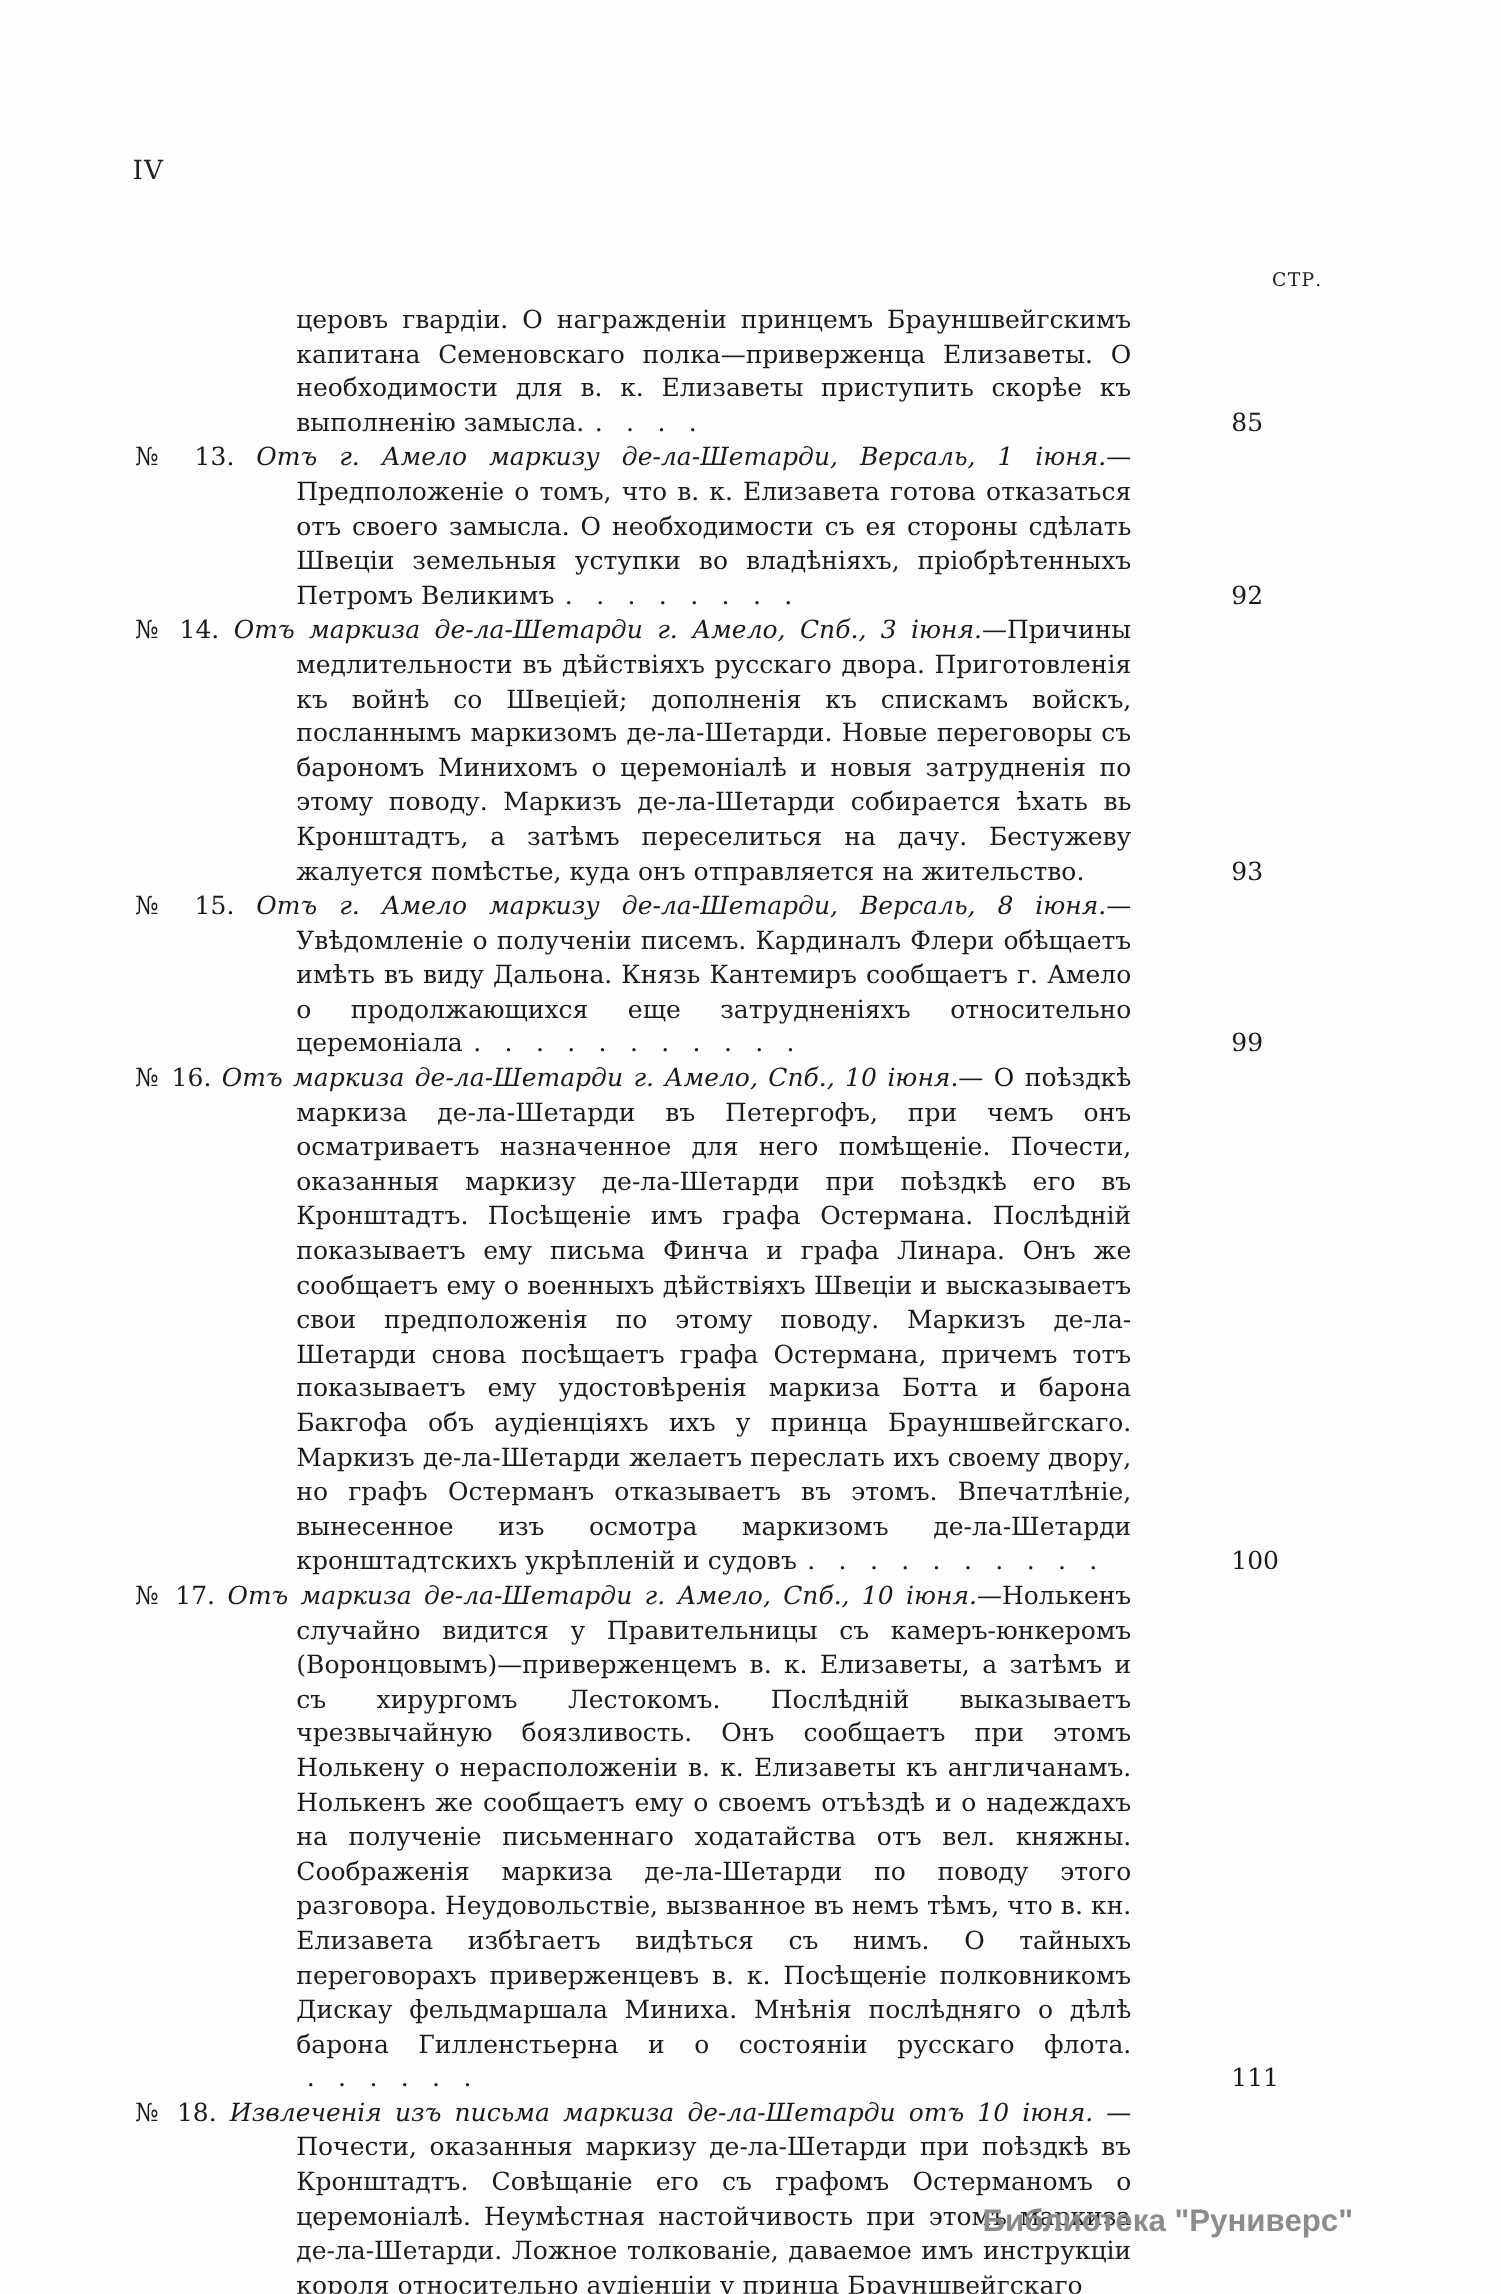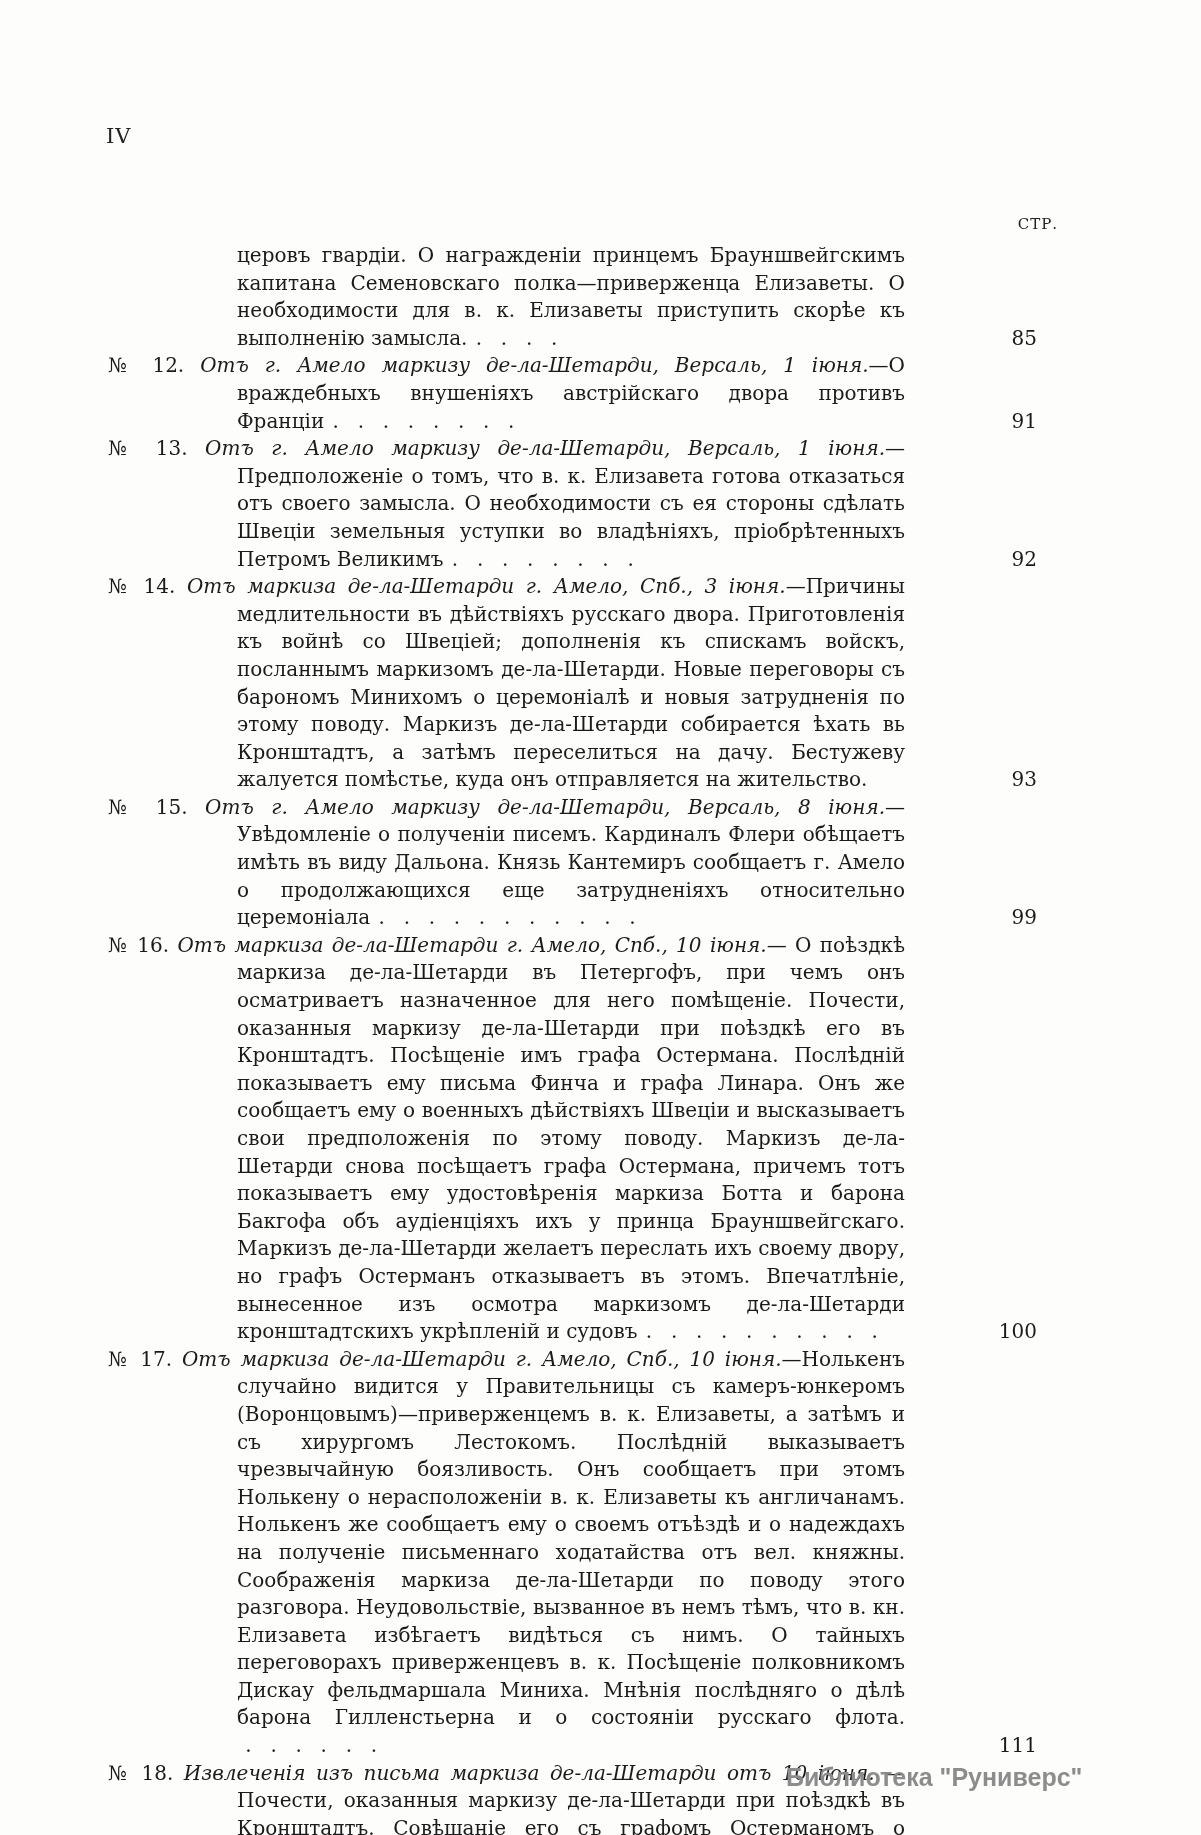--- a/index.html
+++ b/index.html
@@ -23,41 +23,40 @@
   .toc-entry{
     position:relative;margin:0;
     padding-left:129px;padding-right:150px;
     text-indent:-129px;
   }
   .toc-entry.no-num{text-indent:0;}
   .entry-num{display:inline;}
   .entry-title{font-style:italic;}
   .entry-dots{letter-spacing:2px;white-space:pre;}
   .entry-page{
-    position:absolute;right:18px;bottom:0;width:70px;
-    text-align:right;text-indent:0;font-style:normal;
+    position:absolute;right:0;bottom:0;width:70px;
+    text-align:left;text-indent:0;font-style:normal;
   }
   .watermark{
     position:absolute;left:786px;top:1763px;
     font-family:"Liberation Sans", sans-serif;
     font-size:25px;font-weight:bold;color:#8c8c8c;
     white-space:nowrap;
   }
 </style>
 </head>
 <body>
 
 <div class="folio">IV</div>
 <div class="col-header">СТР.</div>
 
 <div class="toc">
 
   <p class="toc-entry no-num"><span class="entry-num"></span><span class="entry-title"></span><span class="entry-text">церовъ гвардіи. О награжденіи принцемъ Брауншвейгскимъ капитана Семеновскаго полка—приверженца Елизаветы. О необходимости для в. к. Елизаветы приступить скорѣе къ выполненію замысла.</span><span class="entry-dots"> .  .  .  .</span><span class="entry-page">85</span></p>
 
-  <p class="toc-entry"><span class="entry-num">№ 12.</span> <span class="entry-title">Отъ г. Амело маркизу де-ла-Шетарди, Версаль, 1 іюня.</span><span class="entry-text">—О враждебныхъ внушеніяхъ австрійскаго двора противъ Франціи</span><span class="entry-dots"> .  .  .  .  .  .  .  .</span><span class="entry-page">91</span></p>
 
   <p class="toc-entry"><span class="entry-num">№ 13.</span> <span class="entry-title">Отъ г. Амело маркизу де-ла-Шетарди, Версаль, 1 іюня.</span><span class="entry-text">—Предположеніе о томъ, что в. к. Елизавета готова отказаться отъ своего замысла. О необходимости съ ея стороны сдѣлать Швеціи земельныя уступки во владѣніяхъ, пріобрѣтенныхъ Петромъ Великимъ</span><span class="entry-dots"> .  .  .  .  .  .  .  .</span><span class="entry-page">92</span></p>
 
   <p class="toc-entry"><span class="entry-num">№ 14.</span> <span class="entry-title">Отъ маркиза де-ла-Шетарди г. Амело, Спб., 3 іюня.</span><span class="entry-text">—Причины медлительности въ дѣйствіяхъ русскаго двора. Приготовленія къ войнѣ со Швеціей; дополненія къ спискамъ войскъ, посланнымъ маркизомъ де-ла-Шетарди. Новые переговоры съ барономъ Минихомъ о церемоніалѣ и новыя затрудненія по этому поводу. Маркизъ де-ла-Шетарди собирается ѣхать вь Кронштадтъ, а затѣмъ переселиться на дачу. Бестужеву жалуется помѣстье, куда онъ отправляется на жительство.</span><span class="entry-dots"></span><span class="entry-page">93</span></p>
 
   <p class="toc-entry"><span class="entry-num">№ 15.</span> <span class="entry-title">Отъ г. Амело маркизу де-ла-Шетарди, Версаль, 8 іюня.</span><span class="entry-text">—Увѣдомленіе о полученіи писемъ. Кардиналъ Флери обѣщаетъ имѣть въ виду Дальона. Князь Кантемиръ сообщаетъ г. Амело о продолжающихся еще затрудненіяхъ относительно церемоніала</span><span class="entry-dots"> .  .  .  .  .  .  .  .  .  .  .</span><span class="entry-page">99</span></p>
 
   <p class="toc-entry"><span class="entry-num">№ 16.</span> <span class="entry-title">Отъ маркиза де-ла-Шетарди г. Амело, Спб., 10 іюня.</span><span class="entry-text">— О поѣздкѣ маркиза де-ла-Шетарди въ Петергофъ, при чемъ онъ осматриваетъ назначенное для него помѣщеніе. Почести, оказанныя маркизу де-ла-Шетарди при поѣздкѣ его въ Кронштадтъ. Посѣщеніе имъ графа Остермана. Послѣдній показываетъ ему письма Финча и графа Линара. Онъ же сообщаетъ ему о военныхъ дѣйствіяхъ Швеціи и высказываетъ свои предположенія по этому поводу. Маркизъ де-ла-Шетарди снова посѣщаетъ графа Остермана, причемъ тотъ показываетъ ему удостовѣренія маркиза Ботта и барона Бакгофа объ аудіенціяхъ ихъ у принца Брауншвейгскаго. Маркизъ де-ла-Шетарди желаетъ переслать ихъ своему двору, но графъ Остерманъ отказываетъ въ этомъ. Впечатлѣніе, вынесенное изъ осмотра маркизомъ де-ла-Шетарди кронштадтскихъ укрѣпленій и судовъ</span><span class="entry-dots"> .  .  .  .  .  .  .  .  .  .</span><span class="entry-page">100</span></p>
 
   <p class="toc-entry"><span class="entry-num">№ 17.</span> <span class="entry-title">Отъ маркиза де-ла-Шетарди г. Амело, Спб., 10 іюня.</span><span class="entry-text">—Нолькенъ случайно видится у Правительницы съ камеръ-юнкеромъ (Воронцовымъ)—приверженцемъ в. к. Елизаветы, а затѣмъ и съ хирургомъ Лестокомъ. Послѣдній выказываетъ чрезвычайную боязливость. Онъ сообщаетъ при этомъ Нолькену о нерасположеніи в. к. Елизаветы къ англичанамъ. Нолькенъ же сообщаетъ ему о своемъ отъѣздѣ и о надеждахъ на полученіе письменнаго ходатайства отъ вел. княжны. Соображенія маркиза де-ла-Шетарди по поводу этого разговора. Неудовольствіе, вызванное въ немъ тѣмъ, что в. кн. Елизавета избѣгаетъ видѣться съ нимъ. О тайныхъ переговорахъ приверженцевъ в. к. Посѣщеніе полковникомъ Дискау фельдмаршала Миниха. Мнѣнія послѣдняго о дѣлѣ барона Гилленстьерна и о состояніи русскаго флота.</span><span class="entry-dots"> .  .  .  .  .  .</span><span class="entry-page">111</span></p>

